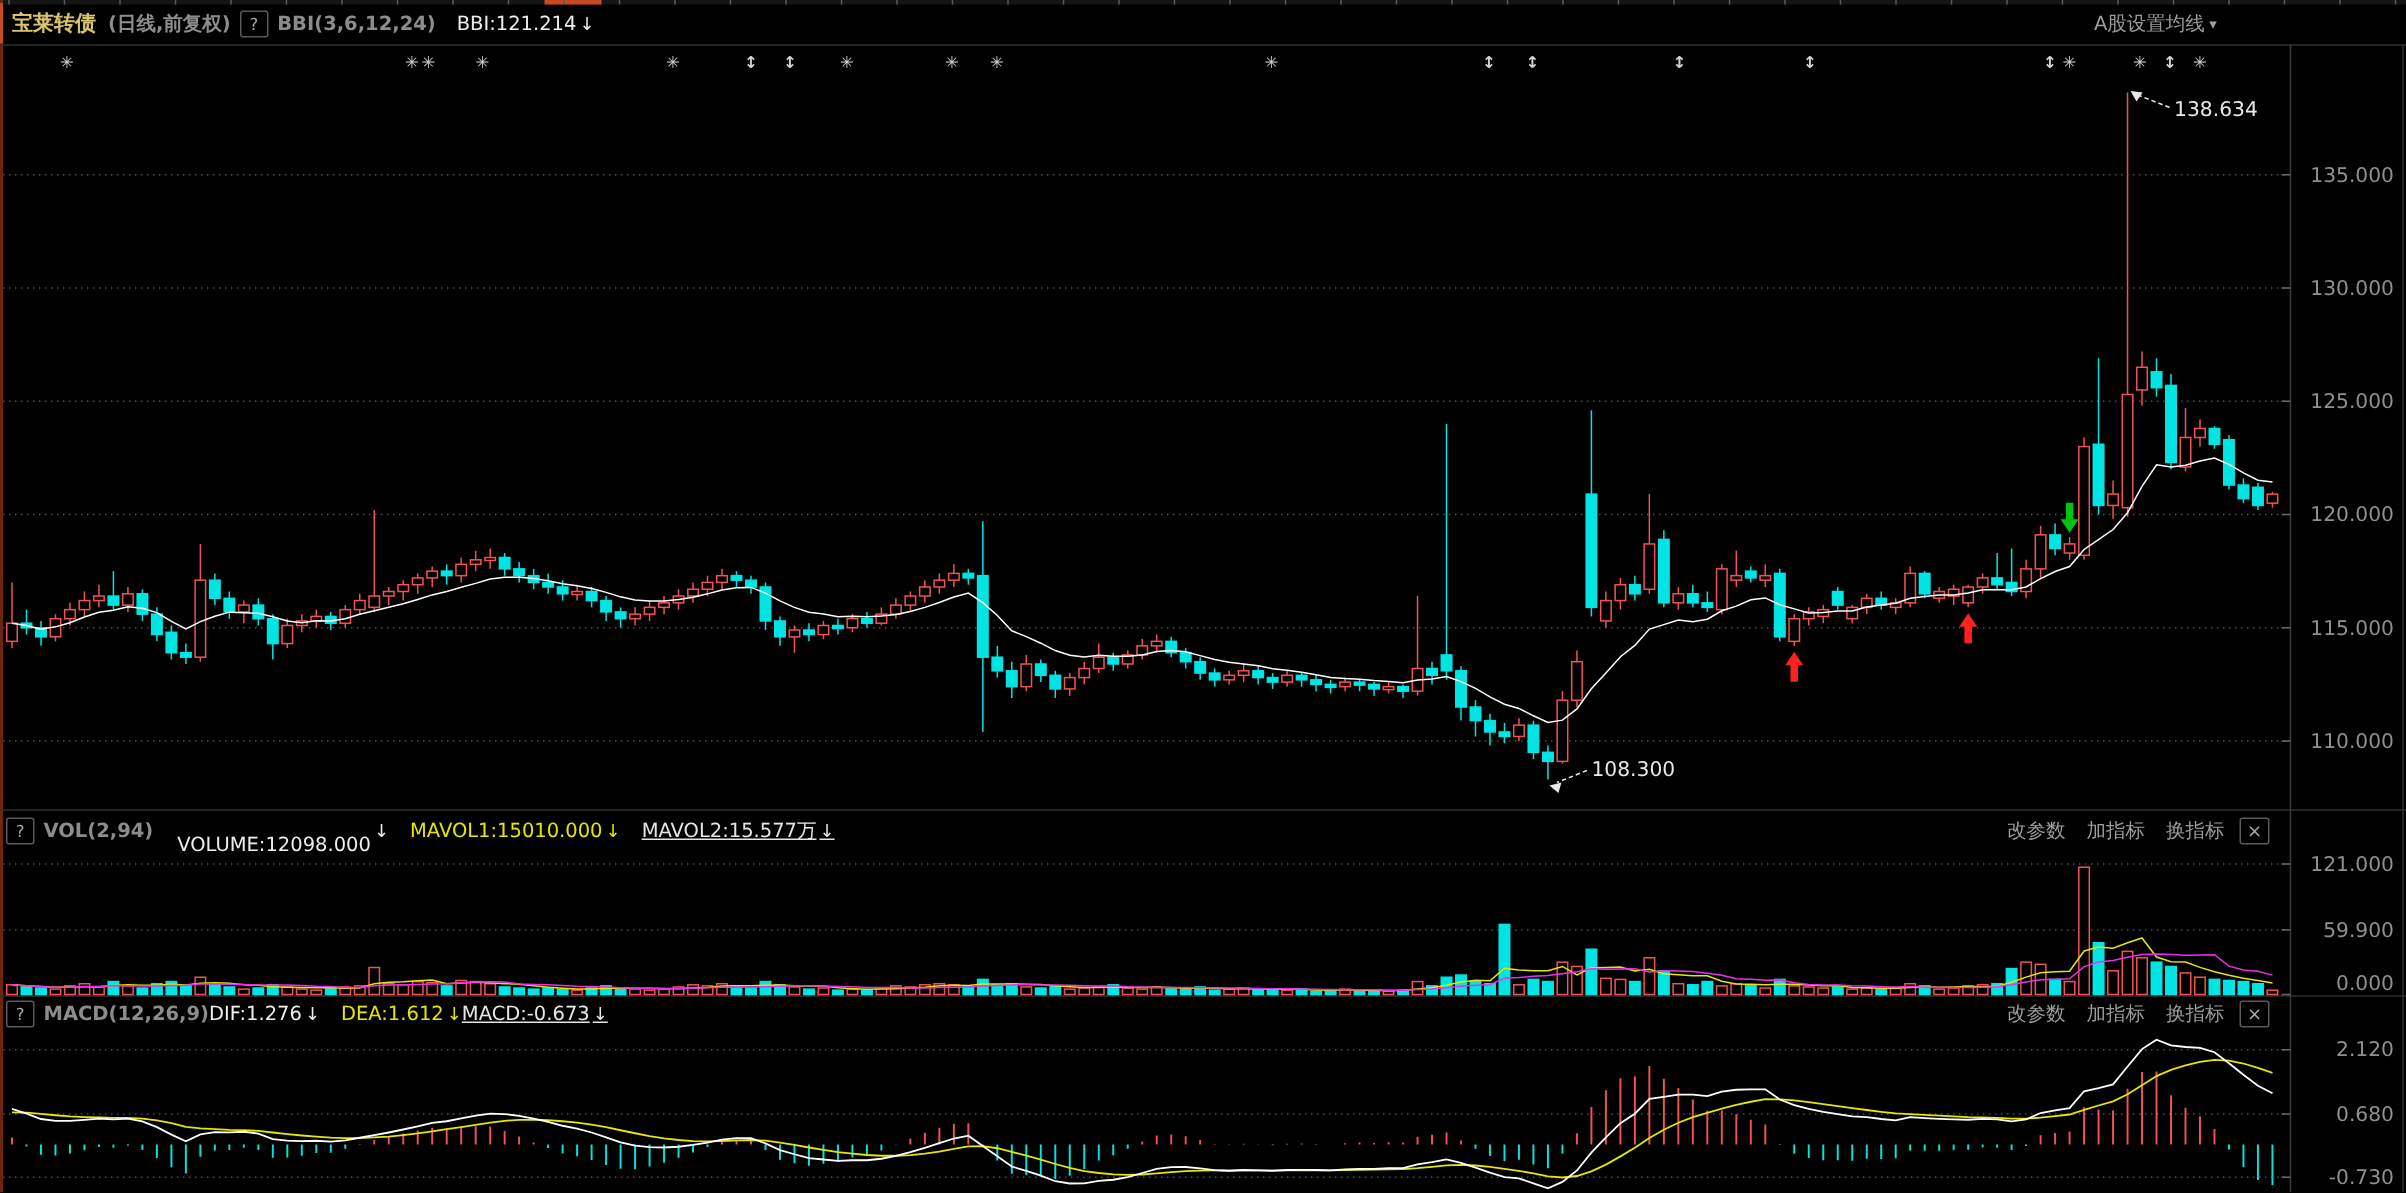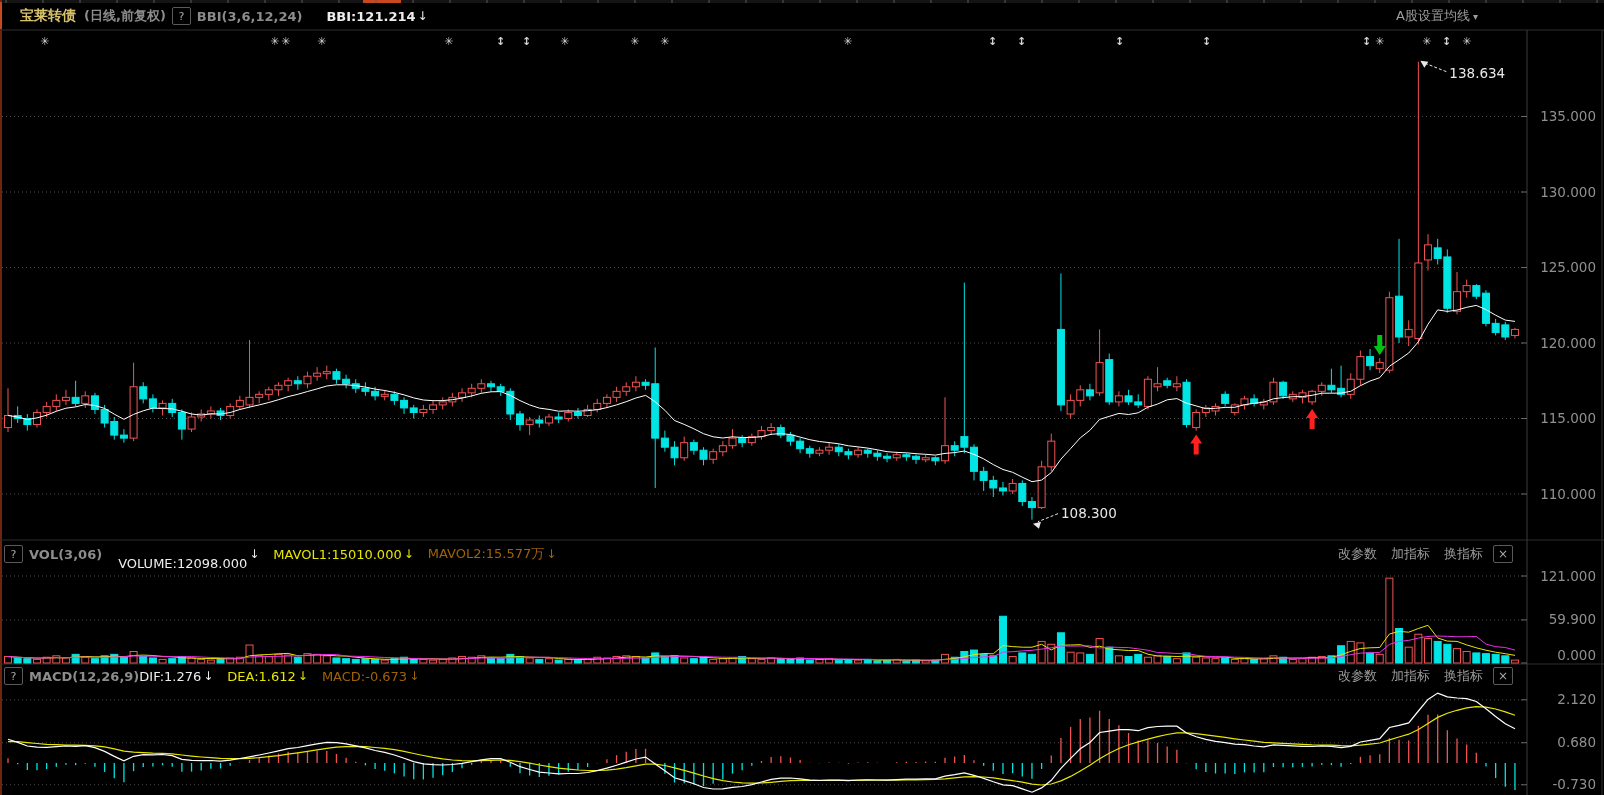--- a/index.html
+++ b/index.html
@@ -3,21 +3,21 @@
 <meta charset="utf-8">
 <style>
   html,body{margin:0;padding:0;background:#000;}
   #app{position:relative;width:1604px;height:795px;background:#000;overflow:hidden;
        font-family:"DejaVu Sans","Liberation Sans",sans-serif;}
   .hrow{position:absolute;display:flex;align-items:center;white-space:nowrap;font-size:13px;}
   .t-title{color:#d8c26c;font-weight:bold;font-size:14px;}
   .t-gray{color:#8c8c8c;font-weight:bold;}
   .t-white{color:#ededed;}
   .t-yellow{color:#e6e600;}
-  .t-magenta{color:#a16207;}
+  .t-magenta{color:#e5e5e5;text-decoration:underline;}
   .t-link{color:#9c9c9c;}
   .helpbox{display:inline-flex;justify-content:center;align-items:center;width:17px;height:16px;
            border:1px solid #5a5a5a;border-radius:2px;color:#a8a8a8;font-size:11px;margin:0 6px;}
   .closebox{display:inline-flex;justify-content:center;align-items:center;width:18px;height:16px;
            border:1px solid #5a5a5a;border-radius:2px;color:#a8a8a8;font-size:12px;margin-left:10px;}
   .arr{font-size:12px;margin-left:2px;}
   #top-strip{position:absolute;left:0;top:0;width:1604px;height:3px;background:#141414;}
   #top-accent{position:absolute;left:363px;top:0;width:38px;height:3px;background:#c8491f;}
   #left-stripe{position:absolute;left:0;top:0;width:2px;height:795px;background:#6e2410;}
   #left-stripe-bright{position:absolute;left:0;top:2px;width:2px;height:27px;background:#c8491f;}
@@ -26,26 +26,26 @@
 </style>
 </head>
 <body>
 
 <div id="app">
   <div id="top-strip"></div>
   <div id="top-accent"></div>
   <div id="left-stripe"></div>
   <div id="left-stripe-bright"></div>
 
-  <div class="hrow" style="left:20px;top:5px;height:22px;">
+  <div class="hrow" style="left:8px;top:5px;height:22px;">
     <span class="t-title">宝莱转债</span>
     <span class="t-gray" style="margin-left:8px;">(日线,前复权)</span>
     <span class="helpbox">?</span>
     <span class="t-gray">BBI(3,6,12,24)</span>
-    <span class="t-white" style="margin-left:24px;font-weight:bold;">BBI:121.214</span>
+    <span class="t-white" style="margin-left:14px;font-weight:normal;">BBI:121.214</span>
     <span class="t-white arr">↓</span>
   </div>
   <div class="hrow" style="left:1396px;top:5px;height:22px;text-decoration:underline;">
     <span class="t-link">A股</span>
     <span class="t-link" style="">设置均线</span>
     <span class="t-link" style="font-size:10px;margin-left:3px;">▾</span>
   </div>
 
   <div id="markers-row">
       <span class="marker" style="left: 40px; top: 36px;">✳</span>
@@ -816,21 +816,21 @@
         <path d="M1420.3600000000001 60.626600000000224 l8 1 l-4 6 Z" fill="#e8e8e8"></path>
         <text x="1449.3600000000001" y="77.62660000000022" font-size="13.5" fill="#e8e8e8" font-family="DejaVu Sans, Liberation Sans, sans-serif">138.634</text>
         <line x1="1057.96" y1="513.6700000000001" x2="1037.96" y2="521.6700000000001" stroke="#e8e8e8" stroke-width="1" stroke-dasharray="3,2"></line>
         <path d="M1032.96 523.6700000000001 l8 -2 l-2 7 Z" fill="#e8e8e8"></path>
         <text x="1060.96" y="517.6700000000001" font-size="13.5" fill="#e8e8e8" font-family="DejaVu Sans, Liberation Sans, sans-serif">108.300</text>
       </g>
     </svg>
 
   <div class="hrow" style="left:4px;top:545px;height:18px;">
     <span class="helpbox" style="margin-left:0;">?</span>
-    <span class="t-gray">VOL(3,06)</span>
+    <span class="t-gray">VOL(2,94)</span>
     <span class="t-white" style="margin-left:16px;margin-top:18px;">VOLUME:12098.000</span>
     <span class="t-white arr">↓</span>
     <span class="t-yellow" style="margin-left:14px;">MAVOL1:15010.000</span>
     <span class="t-yellow arr">↓</span>
     <span class="t-magenta" style="margin-left:14px;">MAVOL2:15.577万</span>
     <span class="t-magenta arr">↓</span>
   </div>
   <div class="hrow" style="left:1338px;top:545px;height:18px;">
     <span class="t-link">改参数</span>
     <span class="t-link" style="margin-left:14px;">加指标</span>
@@ -838,21 +838,21 @@
     <span class="closebox">×</span>
   </div>
 
   <div class="hrow" style="left:4px;top:667px;height:18px;">
     <span class="helpbox" style="margin-left:0;">?</span>
     <span class="t-gray">MACD(12,26,9)</span>
     <span class="t-white" style="">DIF:1.276</span>
     <span class="t-white arr">↓</span>
     <span class="t-yellow" style="margin-left:14px;">DEA:1.612</span>
     <span class="t-yellow arr">↓</span>
-    <span class="t-magenta" style="margin-left:14px;">MACD:-0.673</span>
+    <span class="t-magenta" style="">MACD:-0.673</span>
     <span class="t-magenta arr">↓</span>
   </div>
   <div class="hrow" style="left:1338px;top:667px;height:18px;">
     <span class="t-link">改参数</span>
     <span class="t-link" style="margin-left:14px;">加指标</span>
     <span class="t-link" style="margin-left:14px;">换指标</span>
     <span class="closebox">×</span>
   </div>
 </div>
 

